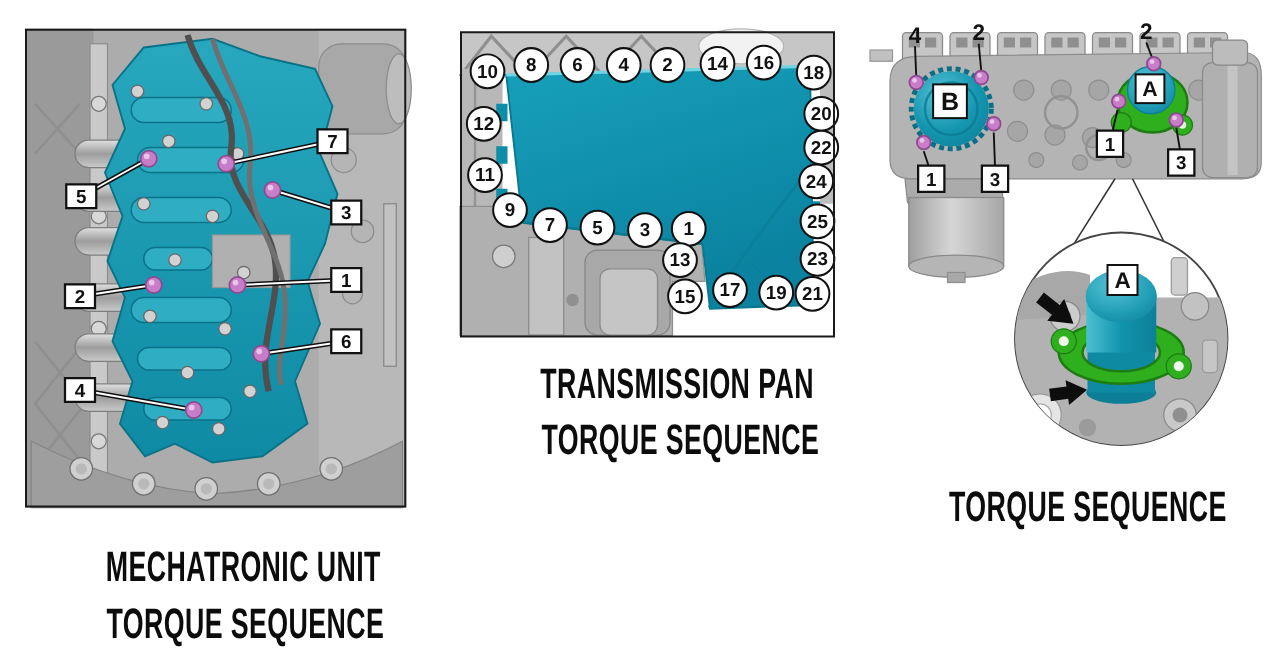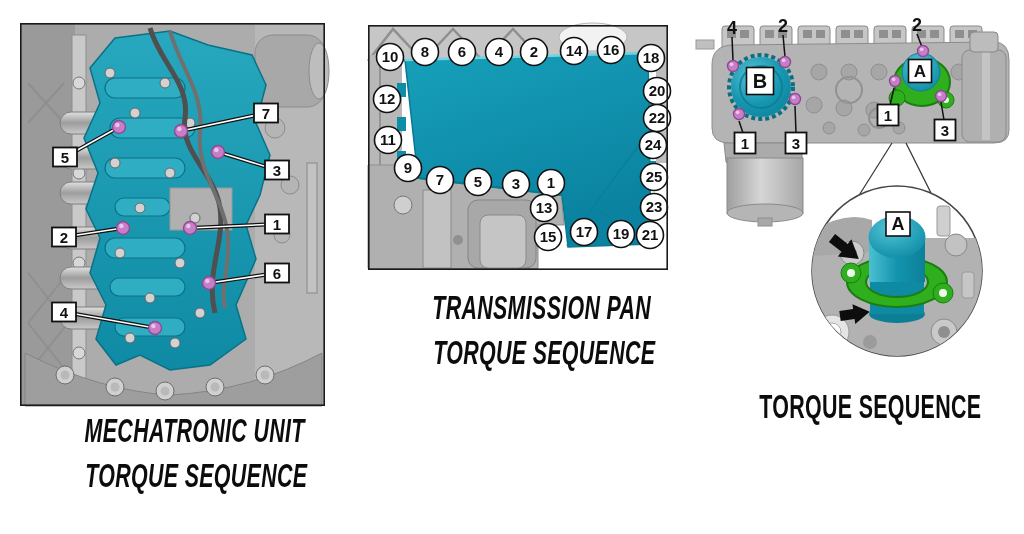--- a/index.html
+++ b/index.html
@@ -5,21 +5,21 @@
   html,body{margin:0;padding:0;background:#fff;}
   #screen{position:relative;width:1024px;height:534px;background:#ffffff;overflow:hidden;
           font-family:"Liberation Sans",sans-serif;}
   .panel{position:absolute;}
   .panel svg{display:block;overflow:visible;}
   svg text{font-family:"Liberation Sans",sans-serif;font-weight:bold;fill:#111;text-anchor:middle;}
   .caption{position:absolute;text-align:center;}
   .cap-line{text-align:center;white-space:nowrap;}
   .cap-line span{display:inline-block;transform:scaleX(0.63);transform-origin:center;
                  font-weight:bold;font-size:34px;color:#0c0c0c;letter-spacing:0.5px;white-space:nowrap;}
-  .cap2 .cap-line{height:45px;line-height:45px;font-style:italic;}
+  .cap2 .cap-line{height:45px;line-height:45px;}
   .cap3 .cap-line{height:43px;line-height:43px;}
 </style>
 </head>
 <body>
 
 <div id="screen">
 
   <div class="panel" style="left:20px;top:23px;width:305px;height:383px">
     <svg width="305" height="383" viewBox="0 0 305 383">
       <defs>
@@ -170,21 +170,21 @@
             <circle cx="161" cy="108" r="6.5" fill="#c77dc7" stroke="#8d4a8f" stroke-width="1.4"></circle>
             <circle cx="159.375" cy="106.05" r="2.275" fill="#e9c4ea"></circle>
           </g>
           <rect x="234" y="80.5" width="24" height="19" fill="#fff" stroke="#111111" stroke-width="1.8"></rect>
           <text x="246" y="95.5" font-size="15">7</text>
         </g>
       <rect x="0.8" y="0.8" width="303.4" height="381.4" fill="none" stroke="#1a1a1a" stroke-width="1.6"></rect>
     </svg>
   </div>
 
-  <div class="caption cap2" style="left:20px;top:408px;width:305px">
+  <div class="caption cap2" style="left:20px;top:432px;width:305px">
     <div class="cap-line"><span>MECHATRONIC UNIT</span></div>
     <div class="cap-line"><span>TORQUE SEQUENCE</span></div>
   </div>
 
   <div class="panel" style="left:368px;top:25px;width:300px;height:245px">
     <svg width="300" height="245" viewBox="0 0 300 245">
       <defs>
         <linearGradient id="panTeal" x1="0" y1="0" x2="0.4" y2="1">
           <stop offset="0" stop-color="#17a0ba"></stop>
             <stop offset="1" stop-color="#0a82a0"></stop>

